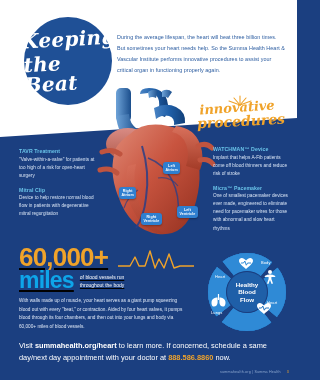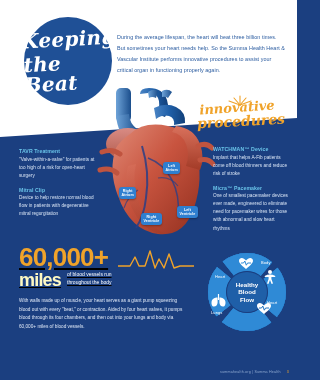--- a/index.html
+++ b/index.html
@@ -82,21 +82,21 @@
   .proc p{ color:#d9e5f5; font-size:4.7px; line-height:1.72; letter-spacing:.02px; }
 
   
   .stat{ position:absolute; left:19px; top:246px; z-index:7;text-decoration:underline; }
   .stat .big{
     color:#f0a32a; font-size:26px; font-weight:bold; line-height:.92;
     letter-spacing:-.8px; display:block;
   }
   .stat .row2{ display:flex; align-items:flex-end; gap:6px; }
   .stat .miles{
-    color:#fef9c3; font-size:18px; font-weight:bold; line-height:.95;
+    color:#0ea5e9; font-size:23px; font-weight:bold; line-height:.95;
     letter-spacing:-.8px;
   }
   .stat .sub{ color:#ffffff; font-size:5px; line-height:1.6; padding-bottom:3px; width:78px;}
   .ekg{ position:absolute; left:118px; top:248px; z-index:7; }
 
   
   .bodycopy{
     position:absolute; left:19px; top:297px; width:170px; z-index:7;
     color:#dfe8f6; font-size:4.7px; line-height:1.85;
   }
@@ -303,20 +303,23 @@
     <span class="flow-lbl" style="left:62px; top:50px;">Heart</span>
 
     <svg class="flow-ico" style="left:6px; top:44px;" width="15" height="13" viewBox="0 0 15 13">
       <path d="M7.5 0 L7.5 6" stroke="#fff" stroke-width="1.2"></path>
       <path d="M6.6 3.4 C4.6 3.2 1 4.6 0.6 7.4 C0.2 10 1 12.6 3 12.6 C5 12.6 6.6 10.6 6.6 8.4 Z" fill="#fff"></path>
       <path d="M8.4 3.4 C10.4 3.2 14 4.6 14.4 7.4 C14.8 10 14 12.6 12 12.6 C10 12.6 8.4 10.6 8.4 8.4 Z" fill="#fff"></path>
     </svg>
     <span class="flow-lbl" style="left:6px; top:60px;">Lungs</span>
   </div>
 
+  <p class="cta">
+    <span>Visit </span><b>summahealth.org/heart</b><span> to learn more. If concerned, schedule a same day/next day appointment with your doctor at </span><span class="phone">888.586.8860</span><span> now.</span>
+  </p>
 
   <div class="footer">
     <span>summahealth.org</span>
     <span>|</span>
     <span>Summa Health</span>
     <span class="pg">3</span>
   </div>
 
 </div>
 

